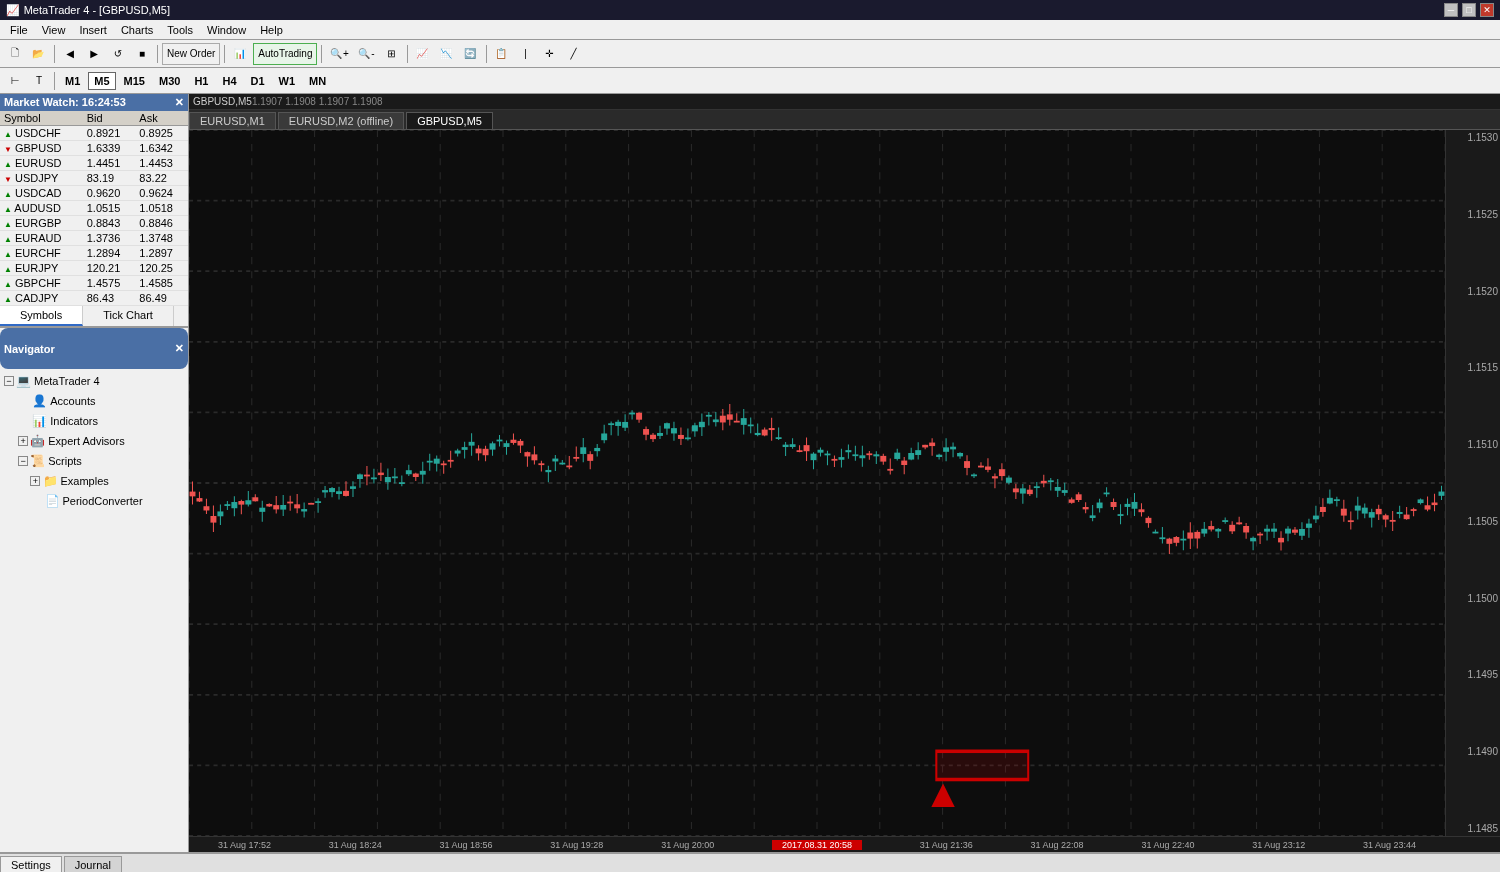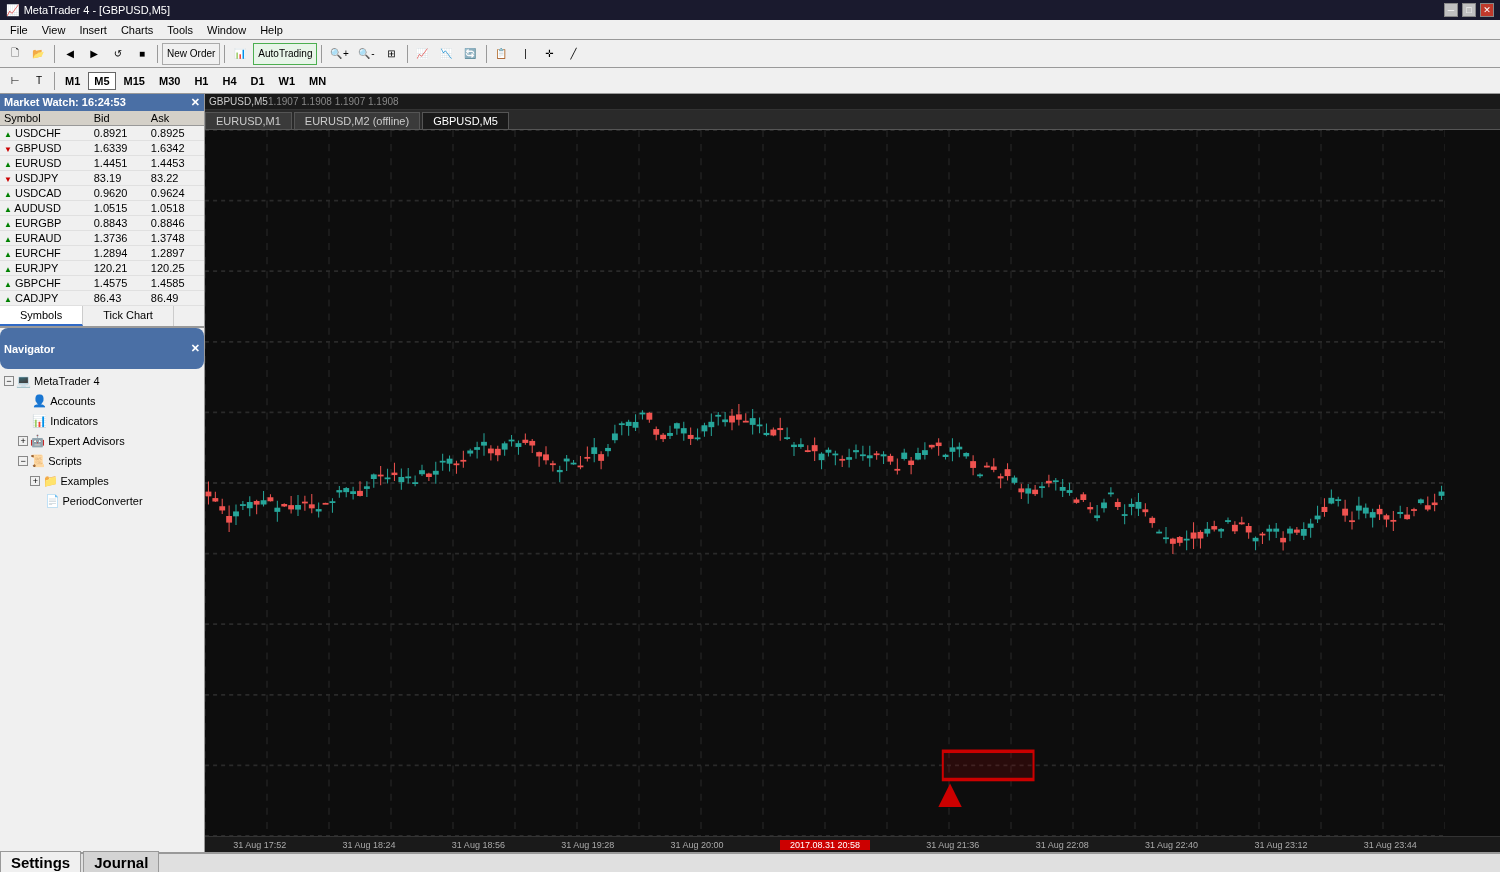--- a/index.html
+++ b/index.html
@@ -22,21 +22,21 @@
     .tb-sep { width: 1px; height: 18px; background: #999; margin: 0 2px; }
     .tb-btn-text { font-size: 10px; padding: 0 4px; height: 22px; display: flex; align-items: center; border: 1px solid #aaa; background: #f0f0f0; cursor: pointer; }
     .tb-btn-green { background: #e8f5e9; border: 1px solid #4caf50; }
     .timeframe-btn { padding: 2px 5px; background: #f0f0f0; border: 1px solid transparent; cursor: pointer; font-size: 11px; font-weight: bold; }
     .timeframe-btn.active { background: #fff; border: 1px solid #666; }
 
     
     #main { display: flex; height: calc(872px - 20px - 20px - 28px - 26px - 20px); }
 
     
-    #left-panel { width: 205px; display: flex; flex-direction: column; background: #f0f0f0; border-right: 1px solid #999; flex-shrink: 0; }
+    #left-panel { width: 189px; display: flex; flex-direction: column; background: #f0f0f0; border-right: 1px solid #999; flex-shrink: 0; }
 
     
     #market-watch { flex: 0 0 auto; border-bottom: 1px solid #999; }
     #mw-header { background: #4a6fa5; color: #fff; padding: 2px 4px; font-size: 11px; font-weight: bold; display: flex; justify-content: space-between; }
     #mw-table { width: 100%; border-collapse: collapse; font-size: 11px; }
     #mw-table th { background: #d4d0c8; padding: 1px 4px; text-align: left; border-bottom: 1px solid #999; font-weight: normal; }
     #mw-table td { padding: 1px 4px; border-bottom: 1px solid #e0e0e0; }
     .dot-green { color: #008000; font-size: 8px; }
     .dot-red { color: #cc0000; font-size: 8px; }
     #mw-tabs { display: flex; background: #f0f0f0; border-bottom: 1px solid #999; }
@@ -75,21 +75,21 @@
 
     
     #red-arrow { position: absolute; bottom: 30px; left: 58%; color: #cc0000; font-size: 40px; transform: rotate(180deg); z-index: 11; }
 
     
     #chart-info { background: #1a1a1a; color: #888; font-size: 10px; padding: 1px 4px; border-bottom: 1px solid #333; height: 16px; display: flex; align-items: center; }
 
     
     #bottom-panel { height: 230px; background: #f0f0f0; border-top: 2px solid #999; display: flex; flex-direction: column; }
     #bottom-tabs { display: flex; background: #e0e0e0; border-bottom: 1px solid #999; height: 20px; align-items: flex-end; }
-    .bottom-tab { padding: 2px 10px; font-size: 15px; cursor: pointer; border: 1px solid #999; border-bottom: none; margin-right: 2px; background: #d4d4d4; font-weight: bold; }
+    .bottom-tab { padding: 2px 10px; font-size: 11px; cursor: pointer; border: 1px solid #999; border-bottom: none; margin-right: 2px; background: #d4d4d4; }
     .bottom-tab.active { background: #f0f0f0; }
   </style>
 </head>
 <body>
 
 <div id="title-bar">
   <div class="title">
     <span>📈</span>
     <span>MetaTrader 4 - [GBPUSD,M5]</span>
   </div>
@@ -663,20 +663,32 @@
           <line x1="1206.0833333333333" y1="208.806712962963" x2="1206.0833333333333" y2="212.24222908093282" stroke="#26a69a" stroke-width="1"></line>
           <rect x="1203.1666666666665" y="209.3046810699589" width="5.833333333333333" height="2.0682578875171487" fill="#26a69a"></rect>
           <line x1="1212.9166666666667" y1="207.60437757201652" x2="1212.9166666666667" y2="215.93664266117975" stroke="#ef5350" stroke-width="1"></line>
           <rect x="1210" y="212.6154115226338" width="5.833333333333333" height="2.4265294924554155" fill="#ef5350"></rect>
           <line x1="1219.75" y1="206.15099965706452" x2="1219.75" y2="216.07620027434845" stroke="#ef5350" stroke-width="1"></line>
           <rect x="1216.8333333333333" y="211.0578155006859" width="5.833333333333333" height="1.4562962962963013" fill="#ef5350"></rect>
           <line x1="1226.5833333333333" y1="201.6264146090535" x2="1226.5833333333333" y2="209.61275377229083" stroke="#26a69a" stroke-width="1"></line>
           <rect x="1223.6666666666665" y="204.8487654320988" width="5.833333333333333" height="2.4110562414266212" fill="#26a69a"></rect>
           <rect x="731.85" y="352" width="90" height="16" fill="rgba(204,0,0,0.15)" stroke="#cc0000" stroke-width="2"></rect>
         </svg>
+      <div id="price-axis">
+          <div class="price-label">1.1530</div>
+          <div class="price-label">1.1525</div>
+          <div class="price-label">1.1520</div>
+          <div class="price-label">1.1515</div>
+          <div class="price-label">1.1510</div>
+          <div class="price-label">1.1505</div>
+          <div class="price-label">1.1500</div>
+          <div class="price-label">1.1495</div>
+          <div class="price-label">1.1490</div>
+          <div class="price-label">1.1485</div>
+        </div>
 
 
       <div id="red-arrow" style="position:absolute;bottom:20px;left:56%;font-size:40px;color:#cc0000;transform:rotate(0deg);z-index:11;">▲</div>
 
     </div>
 
     <div id="time-axis">
         <span>31 Aug 17:52</span>
         <span>31 Aug 18:24</span>
         <span>31 Aug 18:56</span>

